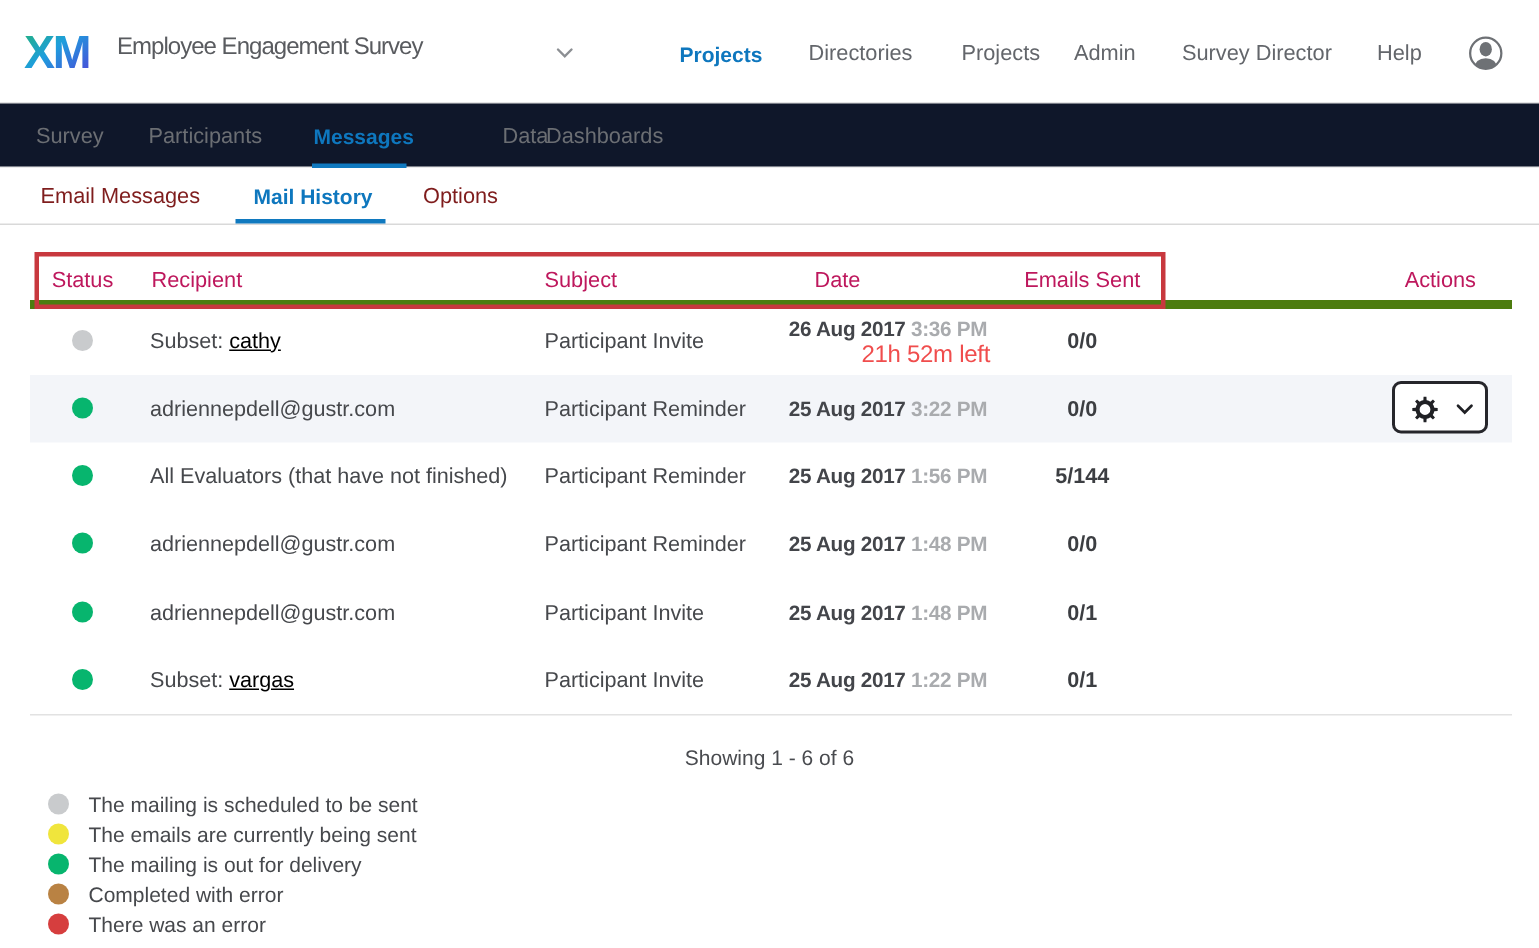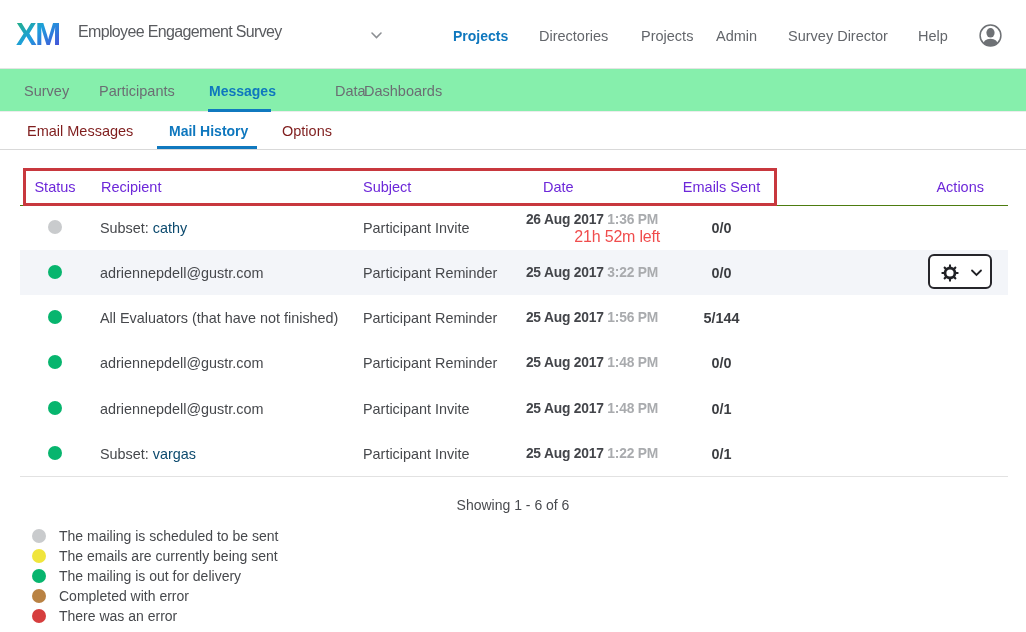--- a/index.html
+++ b/index.html
@@ -8,44 +8,44 @@
 
 
 #topbar { position:absolute; left:0; top:0; width:1026px; height:68px; background:#fff; }
 #logo { position:absolute; left:16px; top:20px; }
 #title { position:absolute; left:78px; top:23px; font-size:16px; color:#595b5f; letter-spacing:-0.65px; }
 #titlecaret { position:absolute; left:370px; top:31px; }
 .nav { position:absolute; top:28px; font-size:14.5px; color:#63666b; }
 .nav.active { color:#0e77be; font-weight:700; font-size:14px; }
 
 
-#tabbar { position:absolute; left:0; top:68px; width:1026px; height:44px; background:#86efac; border-top:1px solid #e4e4e4; border-bottom:1px solid #ececec; }
+#tabbar { position:absolute; left:0; top:68px; width:1026px; height:44px; background:#0f172a; border-top:1px solid #e4e4e4; border-bottom:1px solid #ececec; }
 .tab { position:absolute; top:14px; font-size:14.5px; color:#6b6e73; }
 .tab.active { color:#0e77be; font-weight:700; font-size:14px; }
 #tabline { position:absolute; left:208px; top:40px; width:63px; height:3px; background:#1079bf; }
 
 
 #subtabbar { position:absolute; left:0; top:112px; width:1026px; height:38px; background:#fff; border-bottom:1px solid #d9d9d9; }
 .subtab { position:absolute; top:11px; font-size:14.5px; color:#7f1d1d; }
 .subtab.active { color:#0e77be; font-weight:700; font-size:14px; }
 #subline { position:absolute; left:157px; top:34px; width:100px; height:3px; background:#1079bf; }
 
 
-#thead { position:absolute; left:20px; top:168px; width:988px; height:38px; border-bottom:1px solid #4d7c0f; font-size:14.5px; color:#6d28d9; }
+#thead { position:absolute; left:20px; top:168px; width:988px; height:38px; border-bottom:6px solid #4d7c0f; font-size:14.5px; color:#be185d; }
 #thead div { position:absolute; top:11px; }
 #redbox { position:absolute; left:23px; top:168px; width:754px; height:38px; border:3px solid #c8383e; z-index:5; }
 .row { position:absolute; left:20px; width:988px; height:45px; }
 .row.hl { background:#f3f5f9; }
 .dot { position:absolute; width:14px; height:14px; border-radius:50%; left:28px; top:15px; }
 .rec { position:absolute; left:80px; top:15px; font-size:14.4px; color:#46484c; }
 .sub { position:absolute; left:343px; top:15px; font-size:14.4px; color:#46484c; }
 .dat { position:absolute; left:501px; width:142px; top:15px; font-size:13.8px; letter-spacing:-0.2px; color:#43454a; font-weight:600; text-align:center; white-space:nowrap; }
 .dat .tm { color:#a9abae; font-weight:600; }
 .ems { position:absolute; left:643px; width:117px; top:15px; font-size:14.4px; color:#3c3e42; font-weight:700; text-align:center; }
-.gray { color:#0c4a6e; }
+.gray { color:#000000;text-decoration:underline; }
 #tbot { position:absolute; left:20px; top:476px; width:988px; height:1px; background:#e2e2e2; }
 
 #showing { position:absolute; left:0; top:497px; width:1026px; text-align:center; font-size:14px; color:#494b4f; }
 
 
 .leg { position:absolute; left:32px; width:500px; height:20px; }
 .leg .d { position:absolute; left:0; top:3px; width:14px; height:14px; border-radius:50%; }
 .leg .t { position:absolute; left:27px; top:2px; font-size:14px; color:#46484c; }
 
 
@@ -110,21 +110,21 @@
   <div style="left:343px;">Subject</div>
   <div style="left:523px;width:142px;text-align:left;">Date</div>
   <div style="left:643px;width:117px;text-align:center;">Emails Sent</div>
   <div style="left:0;width:964px;text-align:right;">Actions</div>
 </div>
 
 <div class="row" style="top:204.5px;">
   <div class="dot" style="background:#c9cbcd;"></div>
   <div class="rec">Subset: <span class="gray">cathy</span></div>
   <div class="sub">Participant Invite</div>
-  <div class="dat" style="top:7.5px;">26 Aug 2017 <span class="tm">1:36 PM</span><br>
+  <div class="dat" style="top:7.5px;">26 Aug 2017 <span class="tm">3:36 PM</span><br>
     <span style="display:block;text-align:right;font-size:16px;color:#f04d4d;font-weight:400;margin-top:1px;margin-right:3px;">21h 52m left</span></div>
   <div class="ems">0/0</div>
 </div>
 <div class="row hl" style="top:249.8px;">
   <div class="dot" style="background:#07b56e;"></div>
   <div class="rec">adriennepdell@gustr.com</div>
   <div class="sub">Participant Reminder</div>
   <div class="dat">25 Aug 2017 <span class="tm">3:22 PM</span></div>
   <div class="ems">0/0</div>
 </div>

